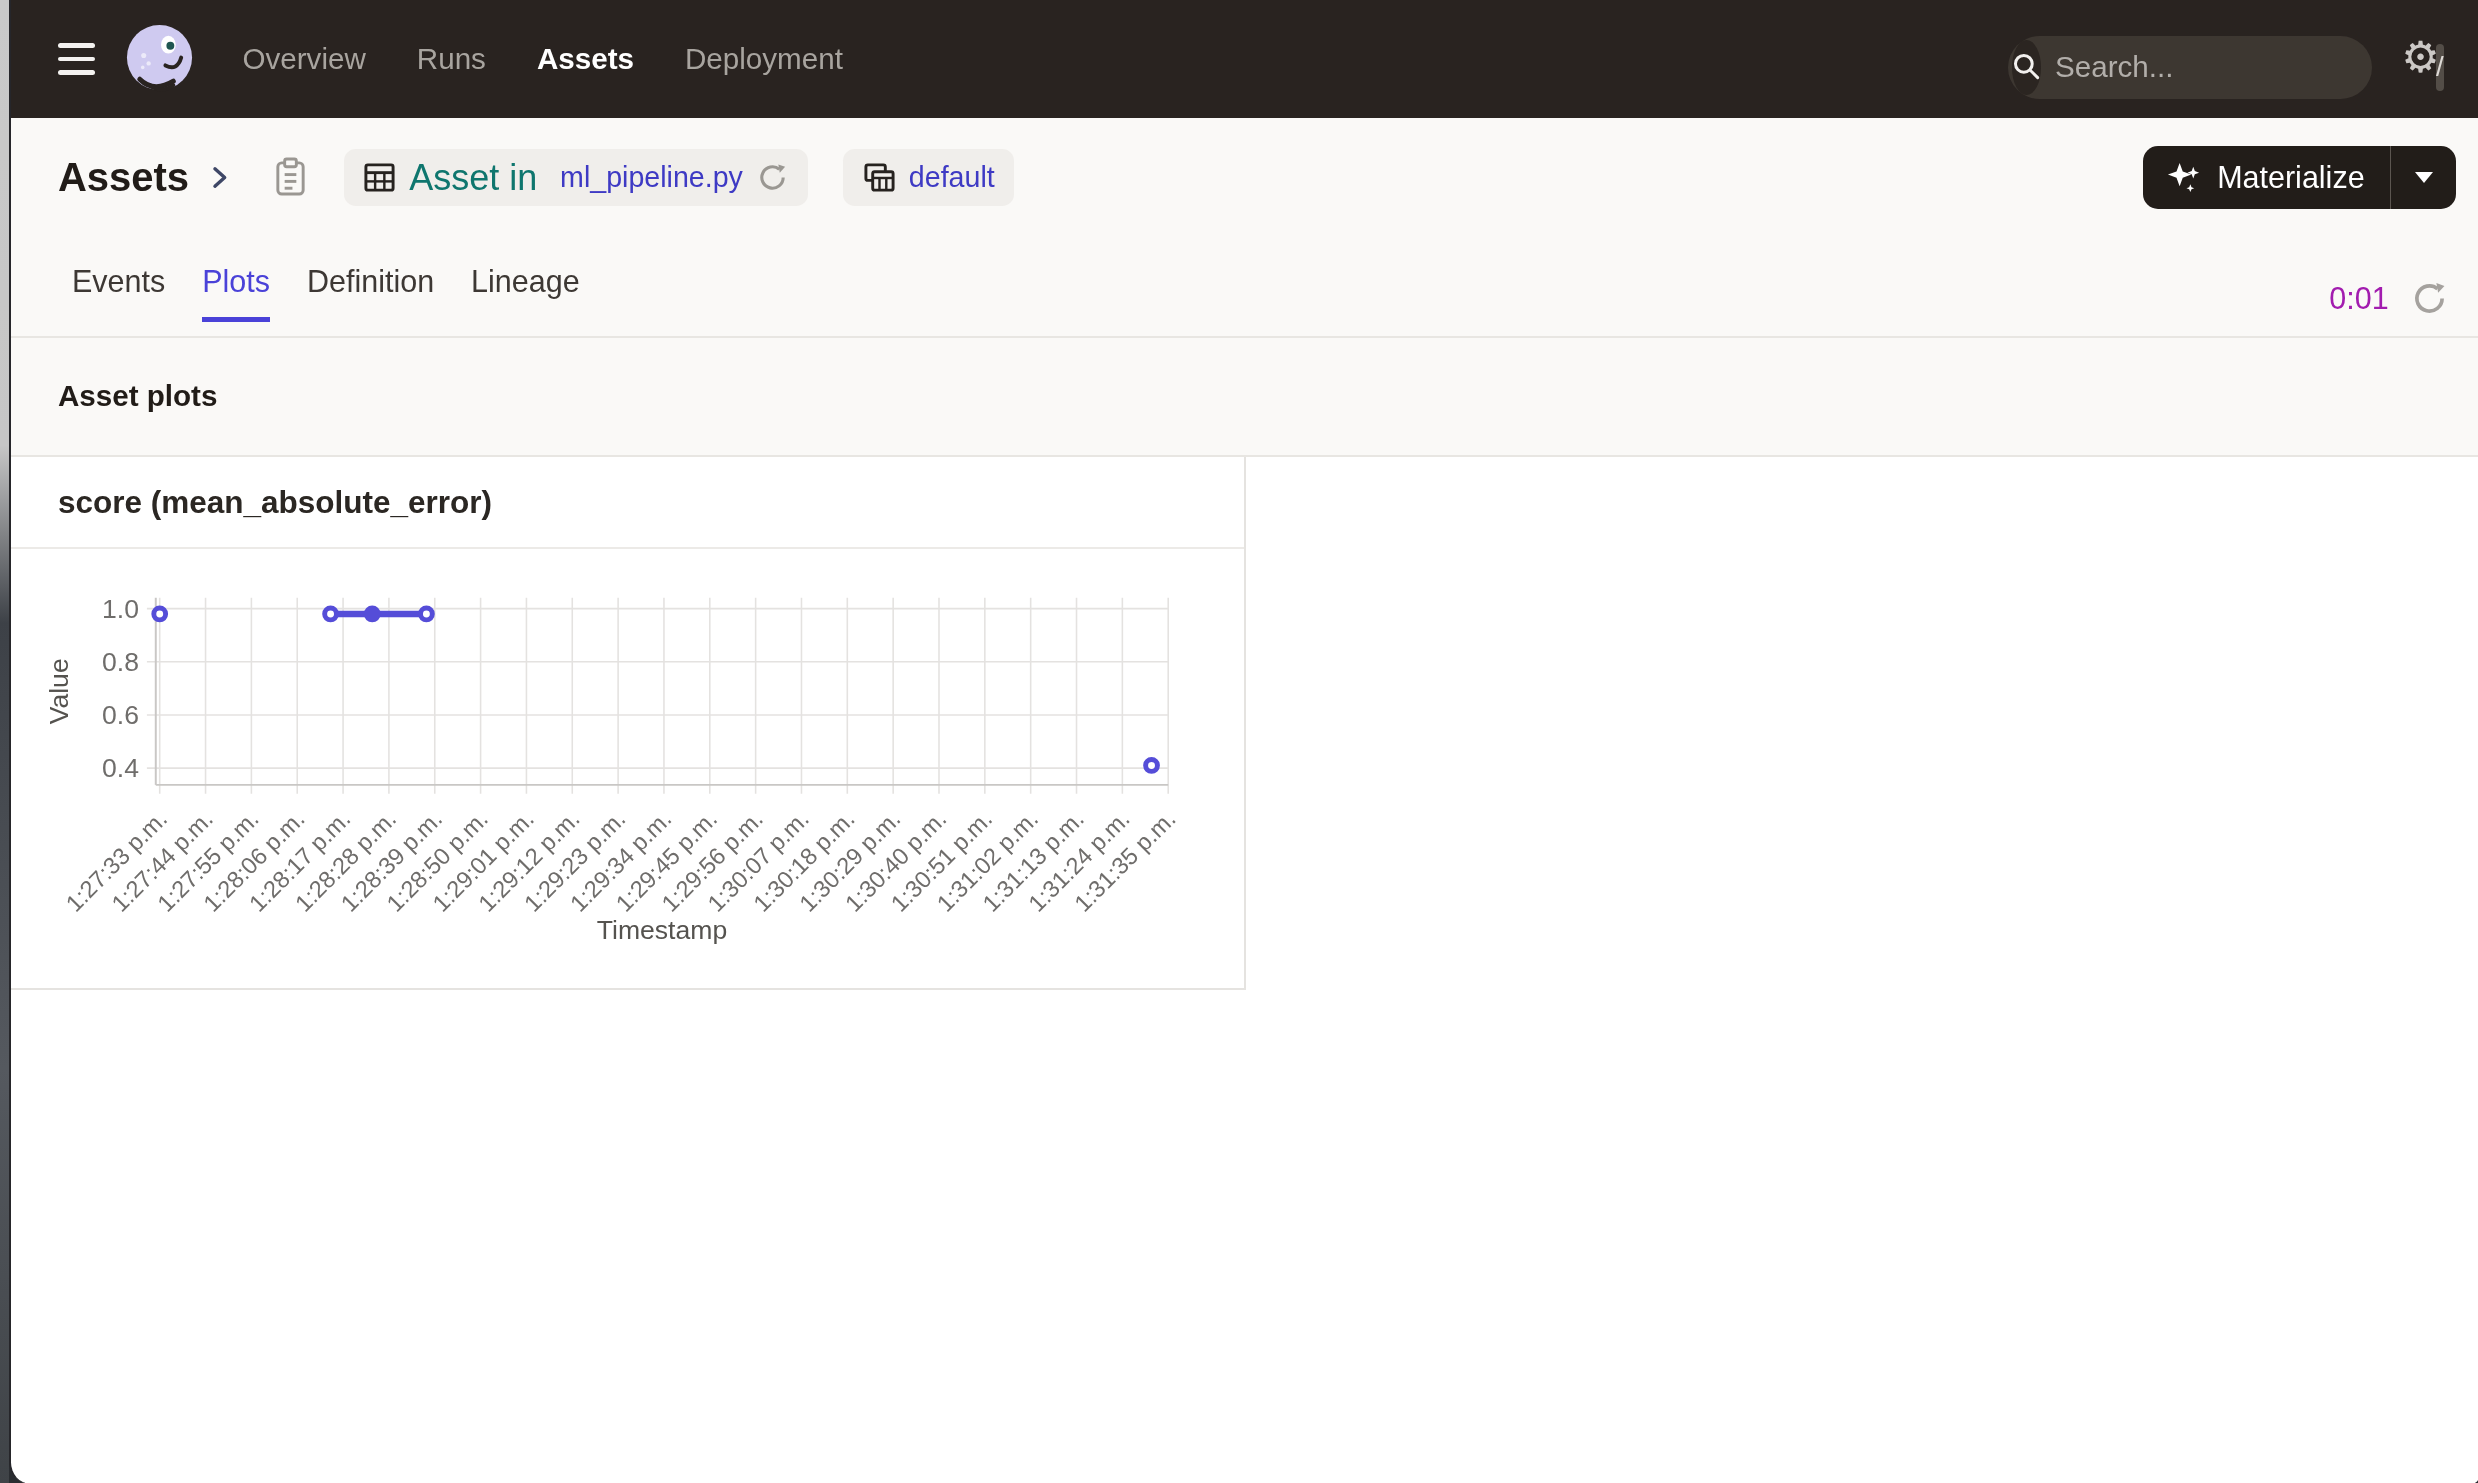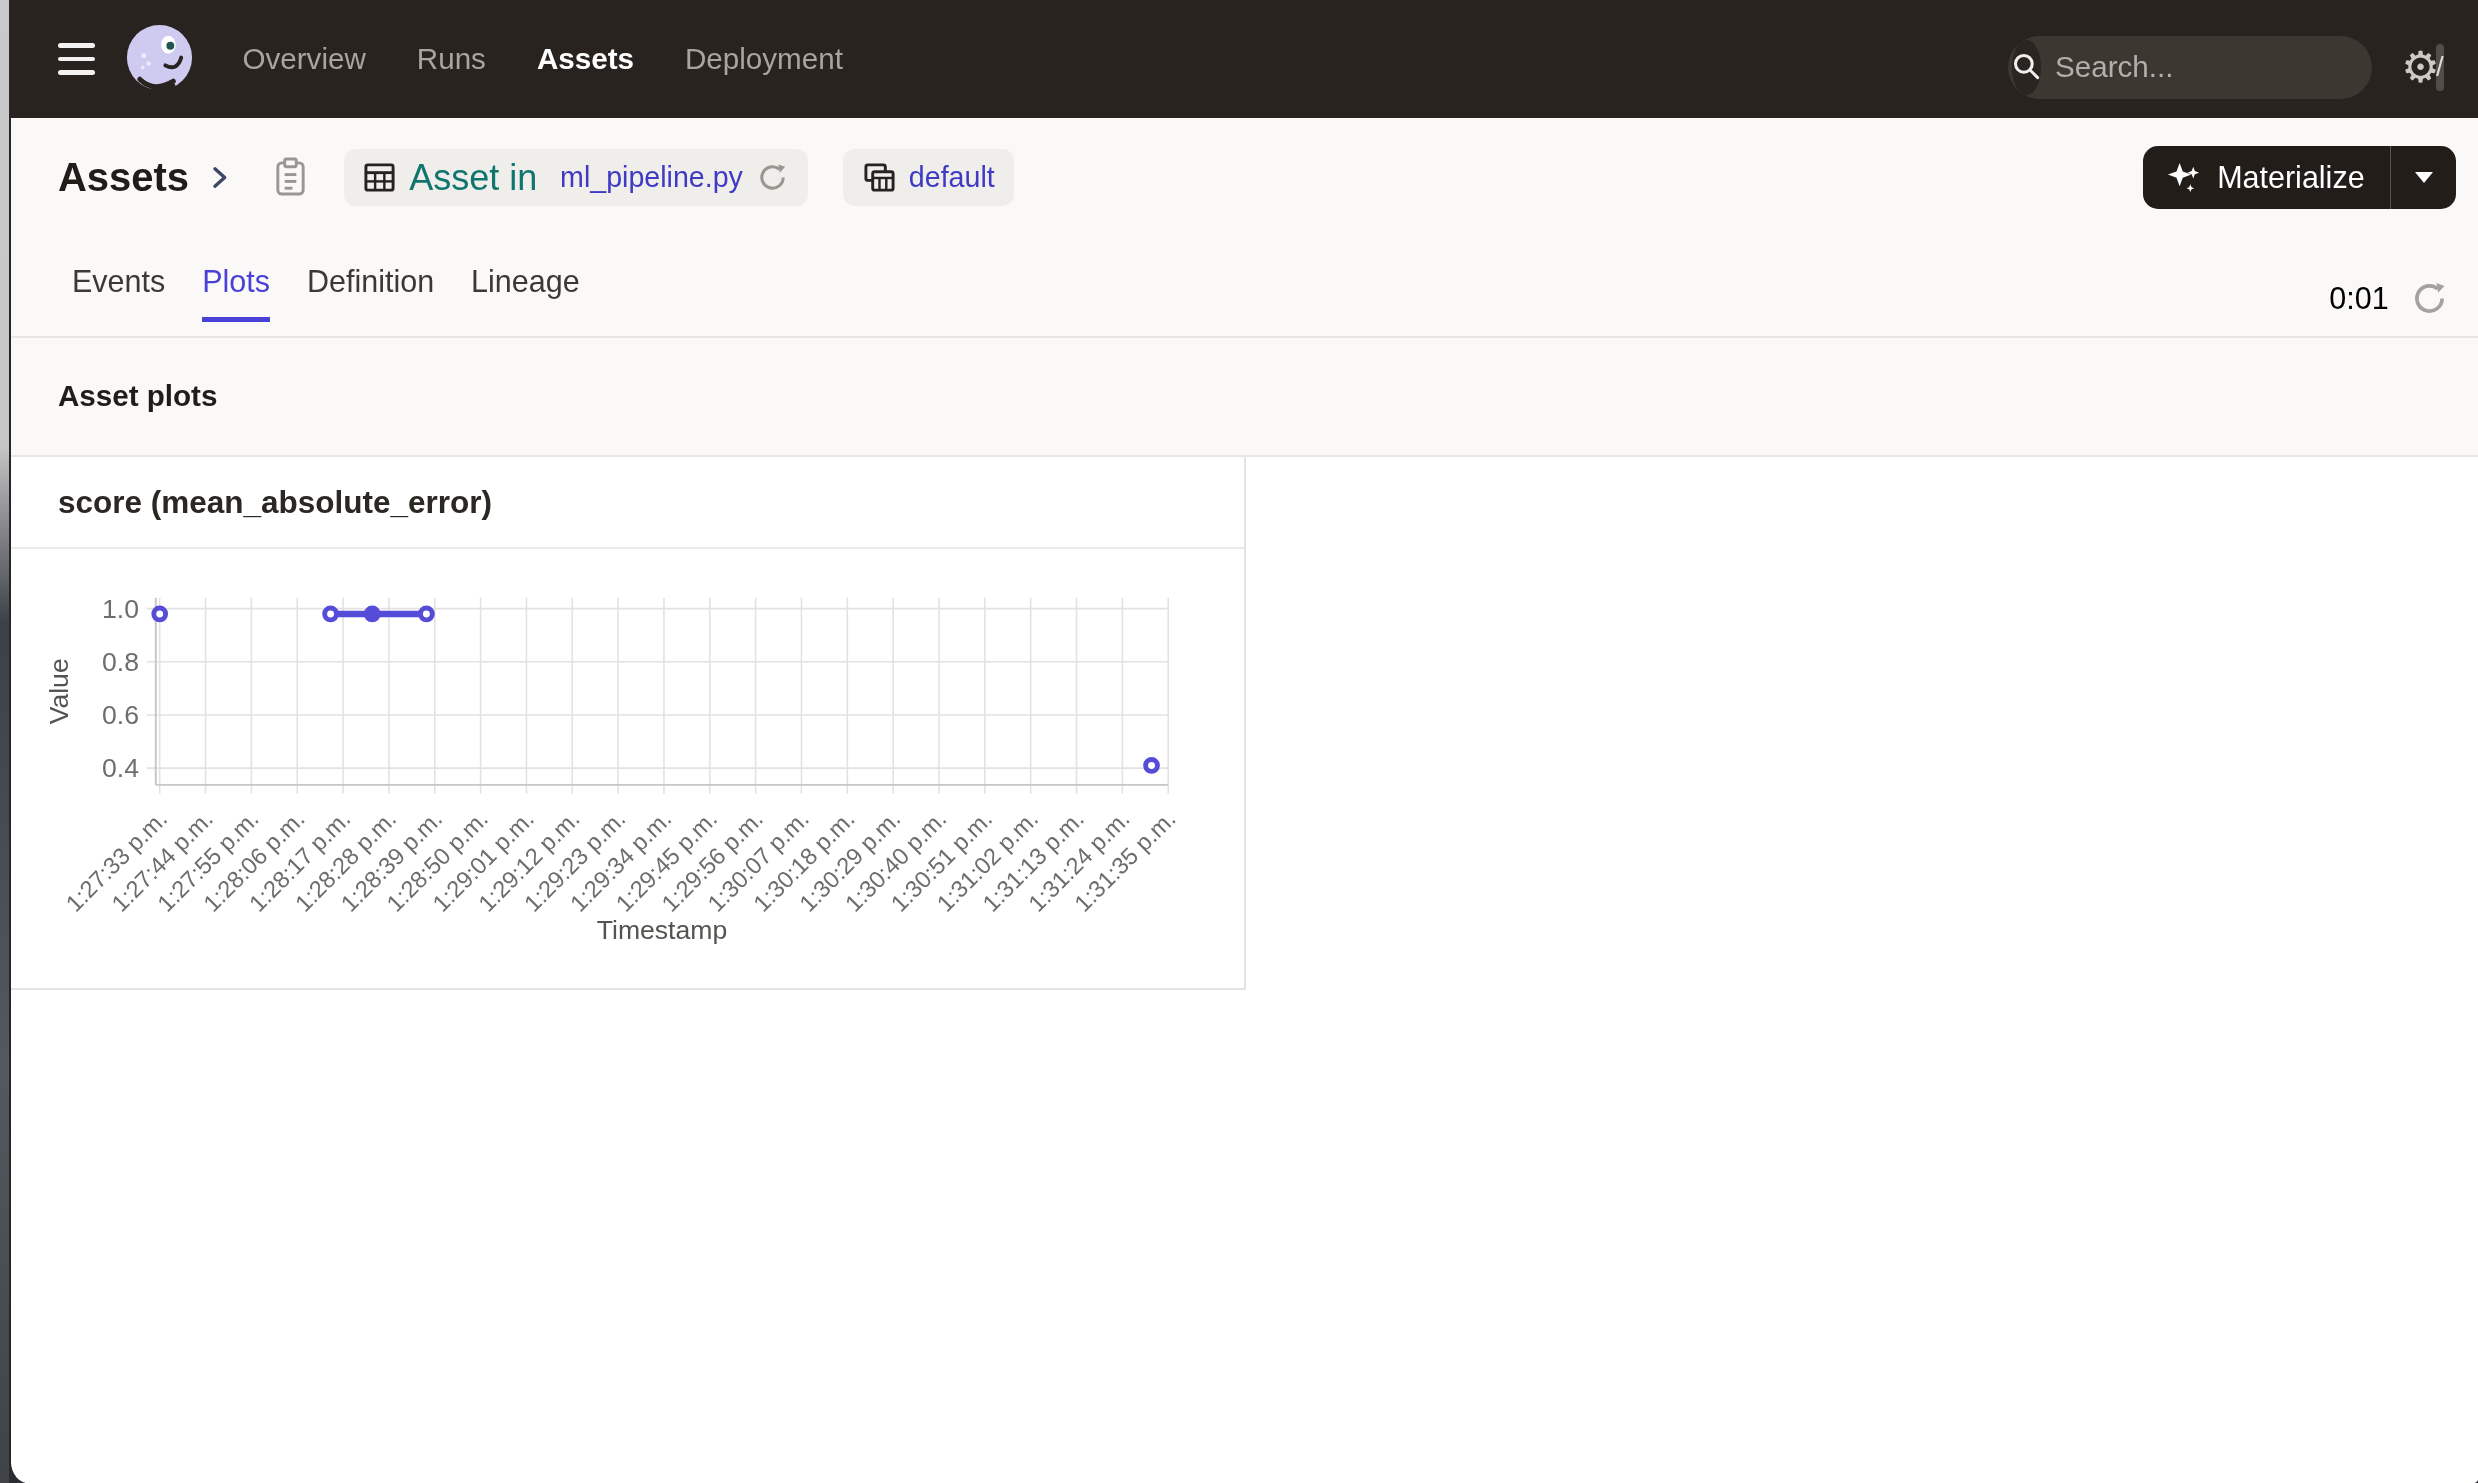--- a/index.html
+++ b/index.html
@@ -13,21 +13,21 @@
 
   
   .nav { position:absolute; left:0; top:0; width:100%; height:118px; background:#292320;
     display:flex; align-items:center; }
   .hamburger { margin-left:47px; width:37px; display:flex; flex-direction:column; gap:8.9px; cursor:pointer; }
   .hamburger span { display:block; height:4.9px; border-radius:3px; background:#f4f2f0; }
   .logo { margin-left:27.6px; width:75px; height:75px; flex:0 0 auto; }
   .nav-items { display:flex; align-items:center; gap:51px; margin-left:45px; }
   .nav-item { font-size:29.6px; color:#a8a49f; cursor:pointer; }
   .nav-item.active { color:#ffffff; font-weight:bold; }
-  .nav-right { margin-left:auto; display:flex; align-items:center; margin-right:39px;margin-top:16px; }
+  .nav-right { margin-left:auto; display:flex; margin-right:39px;margin-top:16px; }
   .search-pill { width:364px; height:63px; border-radius:31.5px; background:#3d3731; display:flex; align-items:center; }
   .search-circle { width:55px; height:55px; margin-left:3.9px; border-radius:50%; background:#2b2521;
     display:flex; align-items:center; justify-content:center; }
   .search-input { flex:1; background:transparent; border:none; outline:none; color:#cfccc8;
     font-size:29.6px; margin-left:13.8px; font-family:"Liberation Sans",sans-serif; }
   .search-input::placeholder { color:#b2aeaa; }
   .slash-badge { width:39px; height:47px; border-radius:7.9px; background:#534d47; color:#ddd9d5;
     font-size:27.6px; display:flex; align-items:center; justify-content:center; margin-right:9.9px; }
   .gear { margin-left:29.6px; font-size:43px; color:#ccc9c6; line-height:1; cursor:pointer; }
 
@@ -50,21 +50,21 @@
   .materialize-caret { width:65px; display:flex; align-items:center; justify-content:center; }
   .caret-down { width:0; height:0; border-left:9.9px solid transparent; border-right:9.9px solid transparent;
     border-top:11.8px solid #ffffff; }
 
   
   .tabs { position:absolute; left:61px; top:264px; display:flex; gap:37px;justify-content:flex-end; }
   .tab { font-size:30.5px; font-weight:500; color:#3d3834; padding-bottom:17.7px; border-bottom:5.9px solid transparent; cursor:pointer; }
   .tab.active { color:#4a42d8; border-bottom-color:#4a42d8; }
   .tabs-hairline { position:absolute; left:0; top:336px; width:100%; height:2px; background:#e8e6e2; }
   .timer-wrap { position:absolute; right:29.6px; top:279px; display:flex; align-items:center; gap:21.7px; }
-  .timer { font-size:30.5px; color:#000000; }
+  .timer { font-size:30.5px; color:#a21caf; }
 
   
   .section-title { position:absolute; left:47px; top:379px; font-size:29.6px; font-weight:bold; color:#211c18; }
   .section-hairline { position:absolute; left:0; top:455px; width:100%; height:2px; background:#e8e6e2; }
 
   
   .plot-card { position:absolute; left:0; top:457px; width:1235px; height:533px; background:#ffffff;
     border-right:2px solid #e5e3e0; border-bottom:2px solid #e5e3e0; }
   .plot-title-row { height:92px; border-bottom:2px solid #eceae7; display:flex; align-items:center; padding-left:47px; }
   .plot-title { font-size:31.5px; font-weight:bold; color:#2b2723; }

